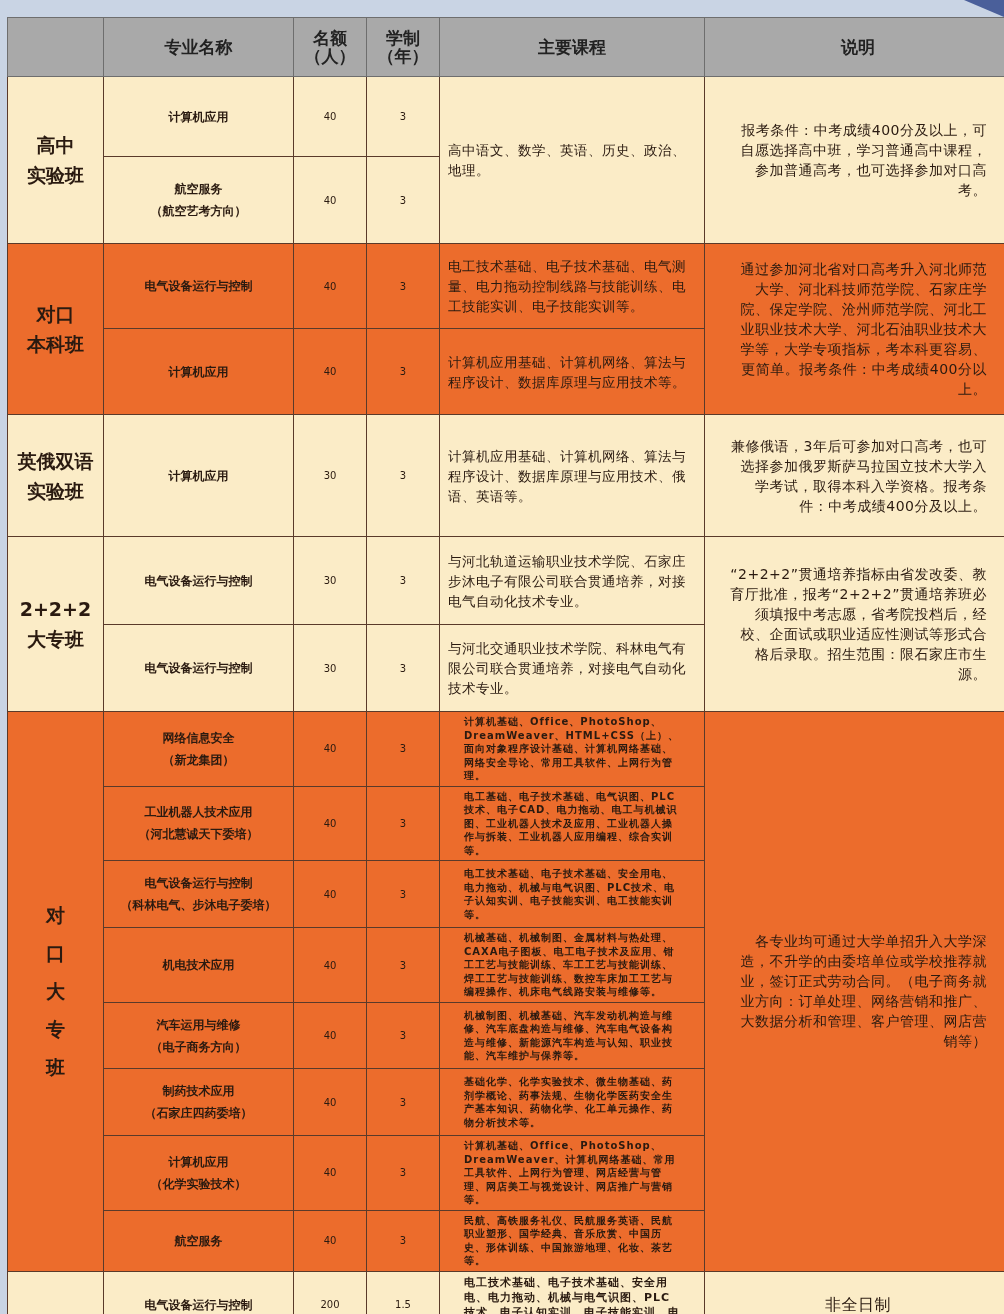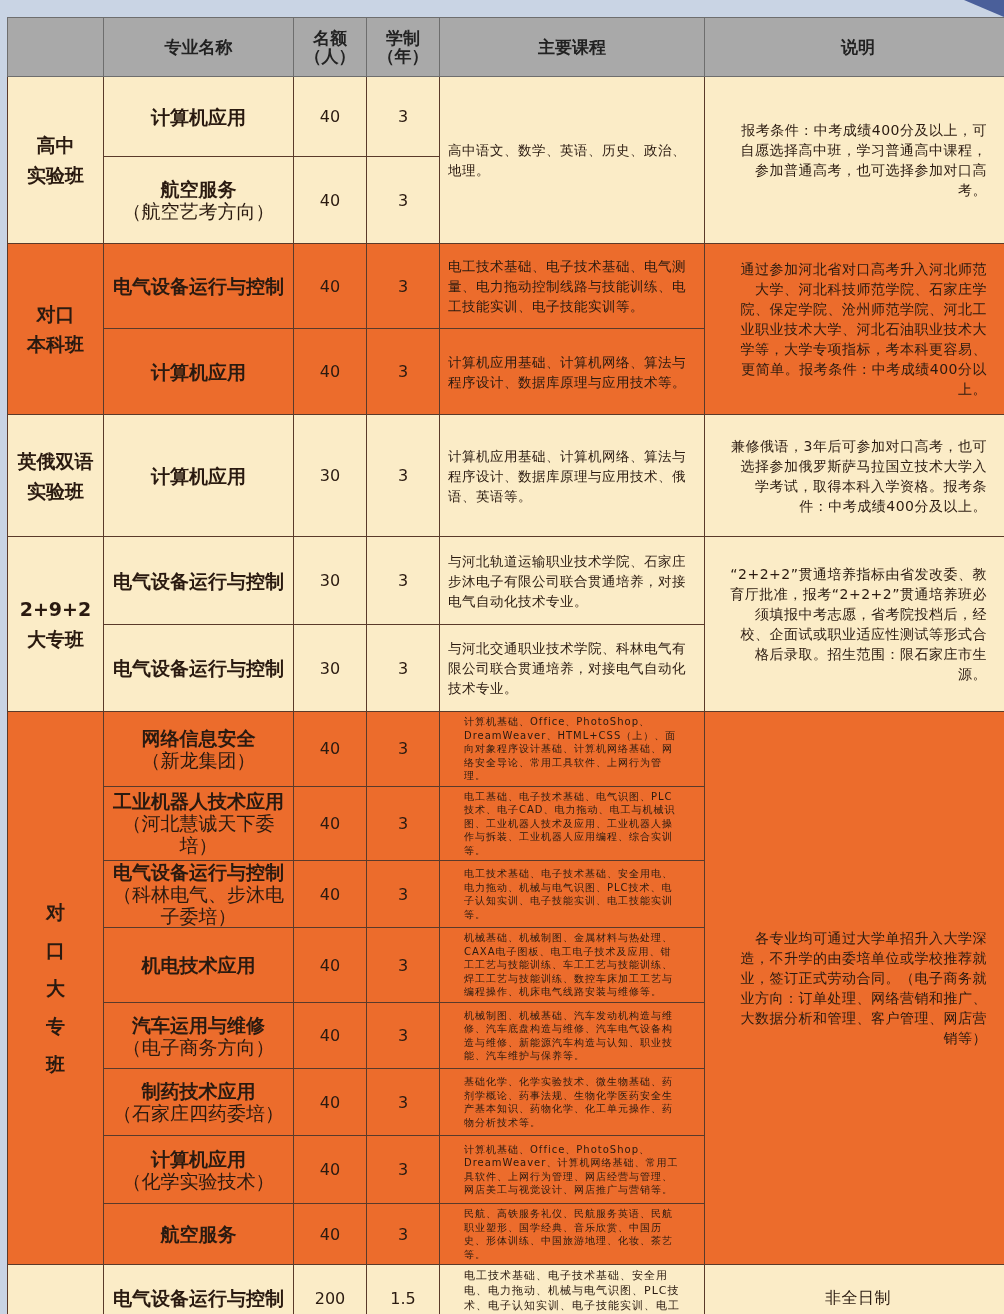--- a/index.html
+++ b/index.html
@@ -6,25 +6,25 @@
   body { width:1004px; height:1314px; background:#c9d4e4; position:relative; overflow:hidden;
          font-family:"DejaVu Sans","Liberation Sans",sans-serif; color:#2a1a10; }
   .corner { position:absolute; right:0; top:0; width:0; height:0;
             border-top:17px solid #4a5f9a; border-left:40px solid transparent; }
   table { position:absolute; left:7px; top:17px; width:1004px; border-collapse:collapse; table-layout:fixed; }
   td, th { border:1px solid #5a3a2a; text-align:center; vertical-align:middle; padding:0 6px; }
   th { background:#a9a9a9; color:#222; font-weight:bold; font-size:17px; height:58px; border-color:#6e6e6e; line-height:18px; }
   .cream { background:#fbecc7; }
   .orange { background:#ec6c2c; }
   .cat { font-size:19px; font-weight:bold; line-height:30px;margin-top:27px; }
-  .major { font-size:19px; font-weight:bold; line-height:22px; }
-  .major .sub { font-weight:normal; display:block; }
-  .num { font-size:16px; }
+  .major { font-size:12px; font-weight:bold; line-height:22px; }
+  .major .sub { font-weight:bold; display:block; }
+  .num { font-size:10px; }
   .course { text-align:left; font-size:13.5px; line-height:20px; padding:4px 8px; letter-spacing:0.5px;margin-left:18px; }
-  .course.small { font-size:10px; line-height:13.5px; letter-spacing:1px; padding:3px 24px; }
+  .course.small { font-size:10px; line-height:13.5px; letter-spacing:1px; padding:3px 24px;font-weight:bold; }
   .note { text-align:right; font-size:14px; line-height:20px; padding:4px 24px; letter-spacing:0.5px; }
   .note.center { text-align:center; font-size:16px;margin-top:24px; }
   .vert { width:1em; margin:0 auto; word-break:break-all; line-height:38px; }
 </style>
 </head>
 <body>
 
 <div class="corner"></div>
 
 <table>
@@ -80,21 +80,21 @@
     <tr class="cream" style="height:122px">
       <td class="cat"><span>英俄双语</span><br><span>实验班</span></td>
       <td class="major">计算机应用</td>
       <td class="num">30</td>
       <td class="num">3</td>
       <td class="course">计算机应用基础、计算机网络、算法与程序设计、数据库原理与应用技术、俄语、英语等。</td>
       <td class="note">兼修俄语，3年后可参加对口高考，也可选择参加俄罗斯萨马拉国立技术大学入学考试，取得本科入学资格。报考条件：中考成绩400分及以上。</td>
     </tr>
 
     <tr class="cream" style="height:88px">
-      <td rowspan="2" class="cat"><span>2+9+2</span><br><span>大专班</span></td>
+      <td rowspan="2" class="cat"><span>2+2+2</span><br><span>大专班</span></td>
       <td class="major">电气设备运行与控制</td>
       <td class="num">30</td>
       <td class="num">3</td>
       <td class="course">与河北轨道运输职业技术学院、石家庄步沐电子有限公司联合贯通培养，对接电气自动化技术专业。</td>
       <td rowspan="2" class="note">“2+2+2”贯通培养指标由省发改委、教育厅批准，报考“2+2+2”贯通培养班必须填报中考志愿，省考院投档后，经校、企面试或职业适应性测试等形式合格后录取。招生范围：限石家庄市生源。</td>
     </tr>
     <tr class="cream" style="height:87px">
       <td class="major">电气设备运行与控制</td>
       <td class="num">30</td>
       <td class="num">3</td>

